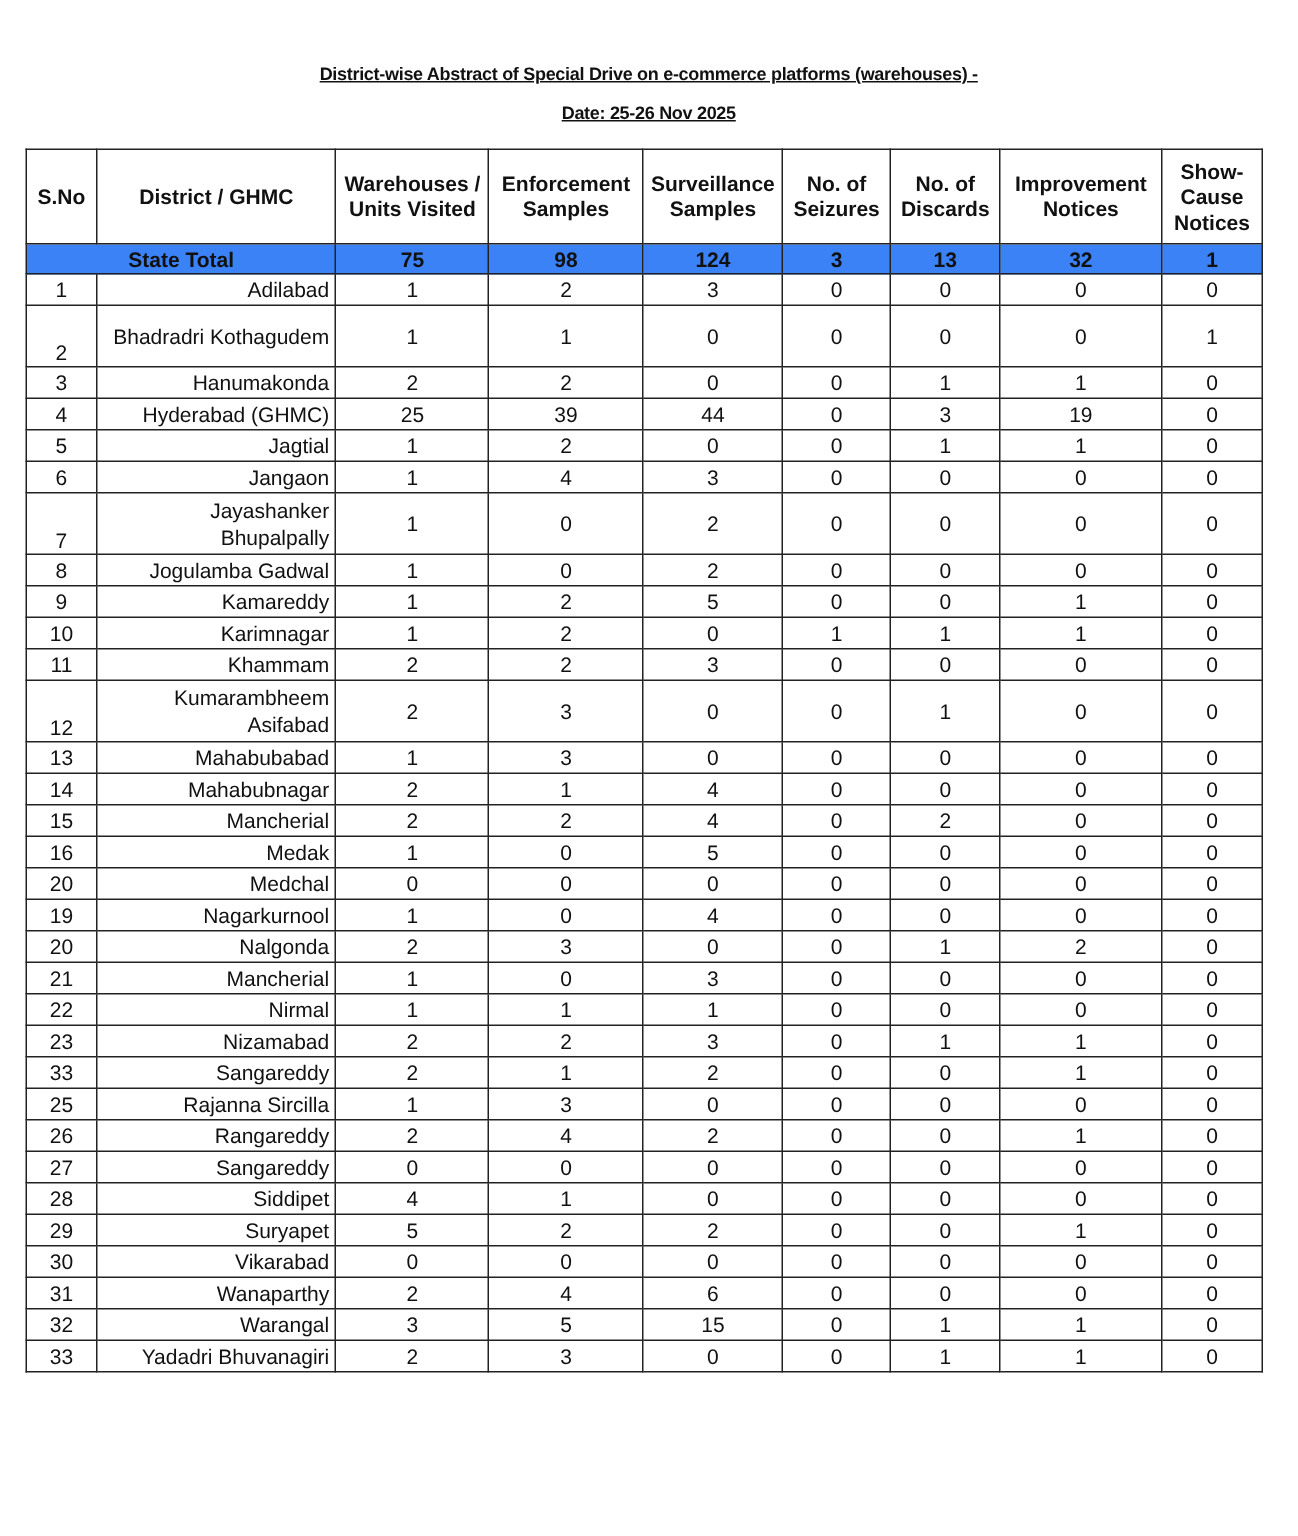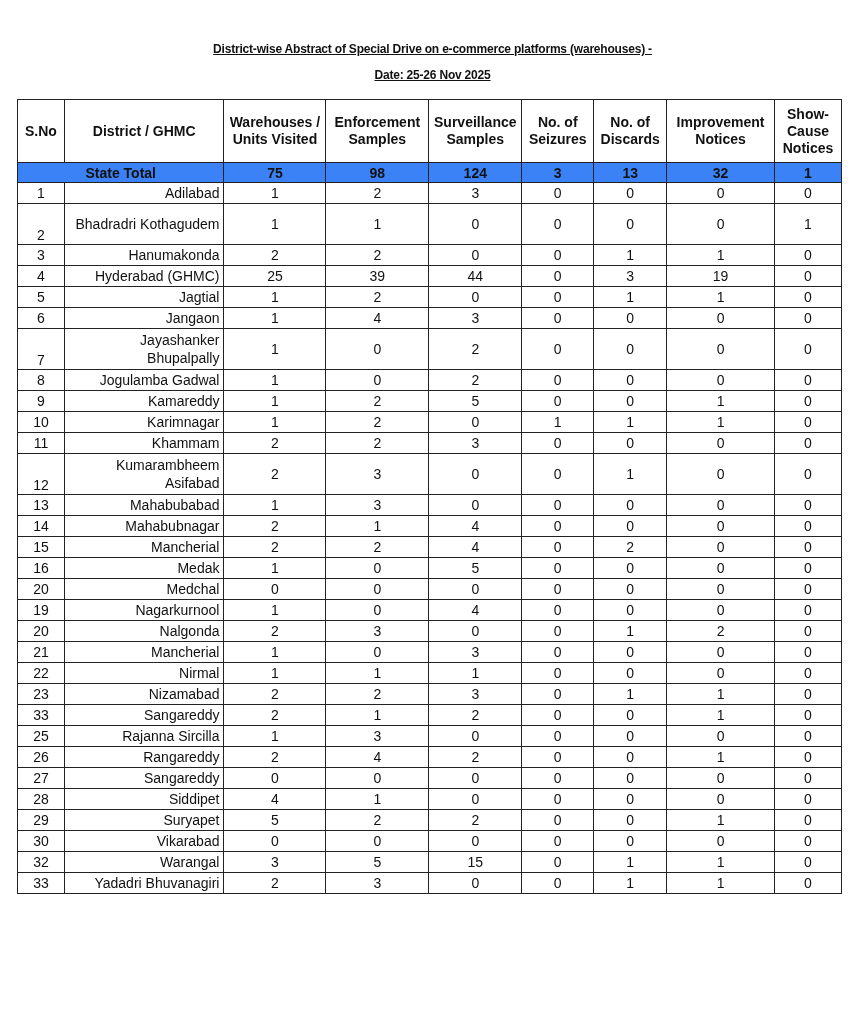--- a/index.html
+++ b/index.html
@@ -381,20 +381,31 @@
         <td class="name">Vikarabad</td>
         <td>0</td>
         <td>0</td>
         <td>0</td>
         <td>0</td>
         <td>0</td>
         <td>0</td>
         <td>0</td>
       </tr>
       <tr>
+        <td class="">31</td>
+        <td class="name">Wanaparthy</td>
+        <td>2</td>
+        <td>4</td>
+        <td>6</td>
+        <td>0</td>
+        <td>0</td>
+        <td>0</td>
+        <td>0</td>
+      </tr>
+      <tr>
         <td class="">32</td>
         <td class="name">Warangal</td>
         <td>3</td>
         <td>5</td>
         <td>15</td>
         <td>0</td>
         <td>1</td>
         <td>1</td>
         <td>0</td>
       </tr>

